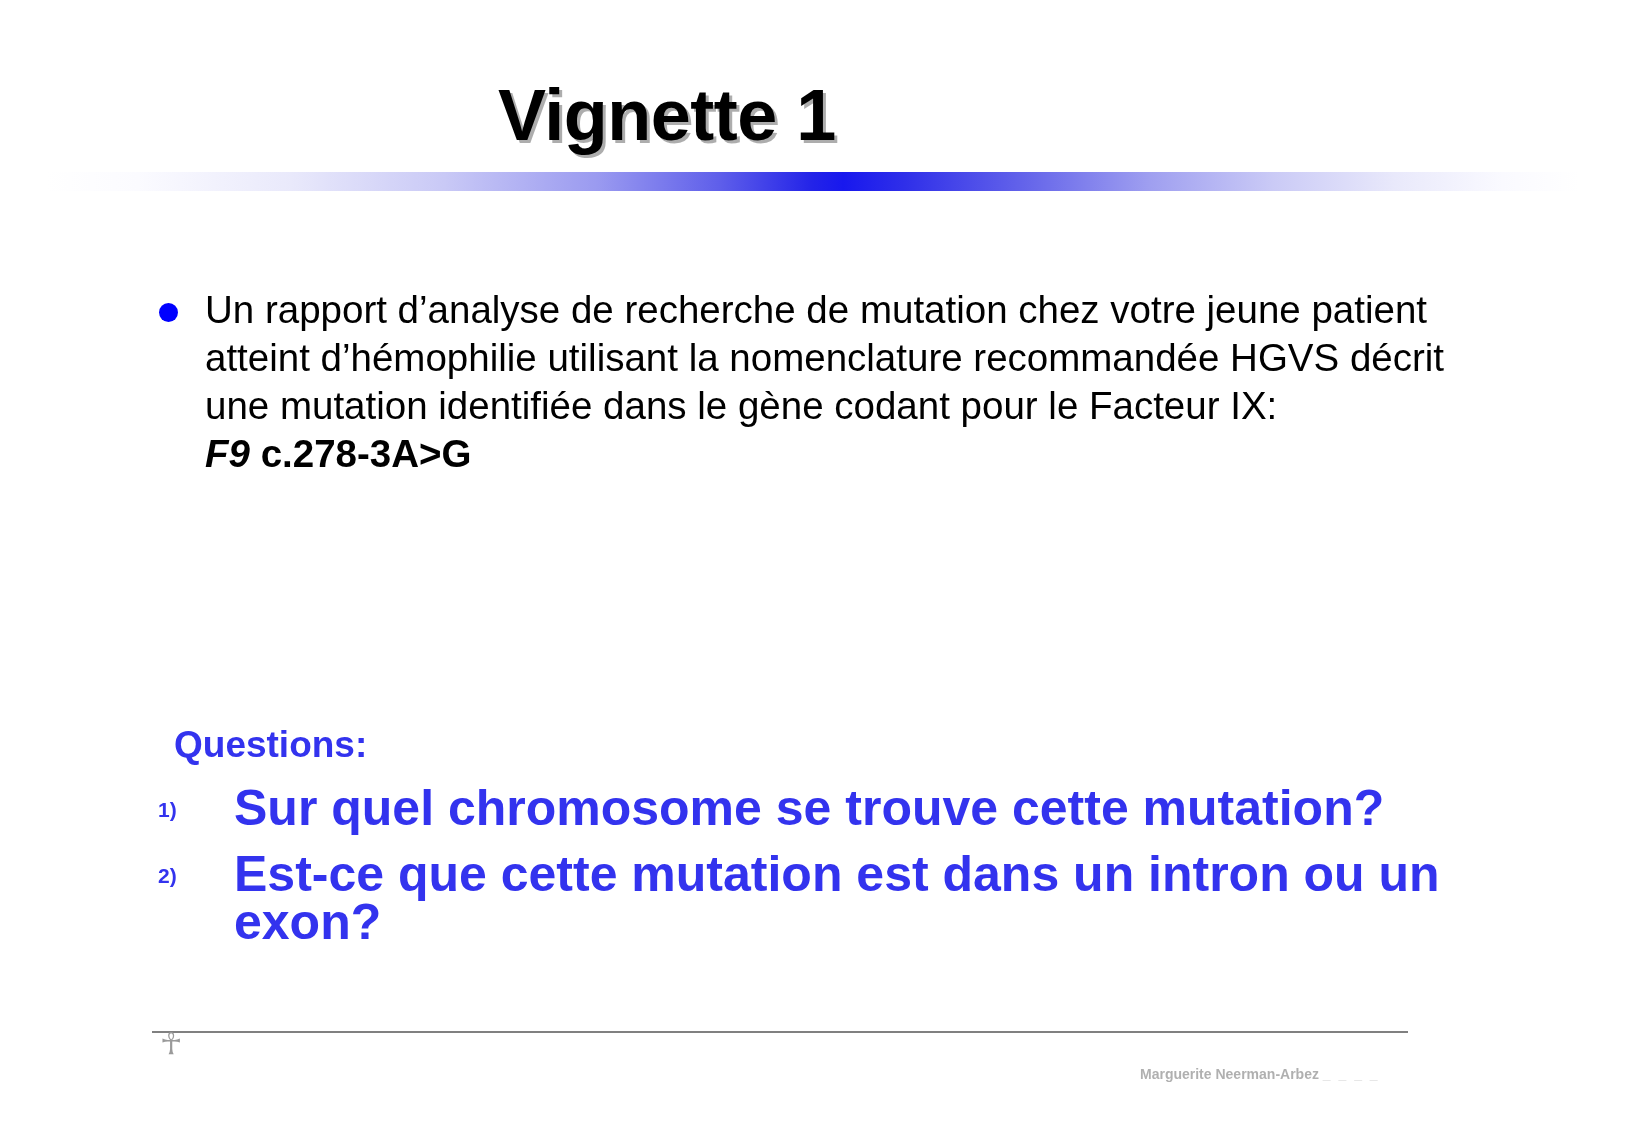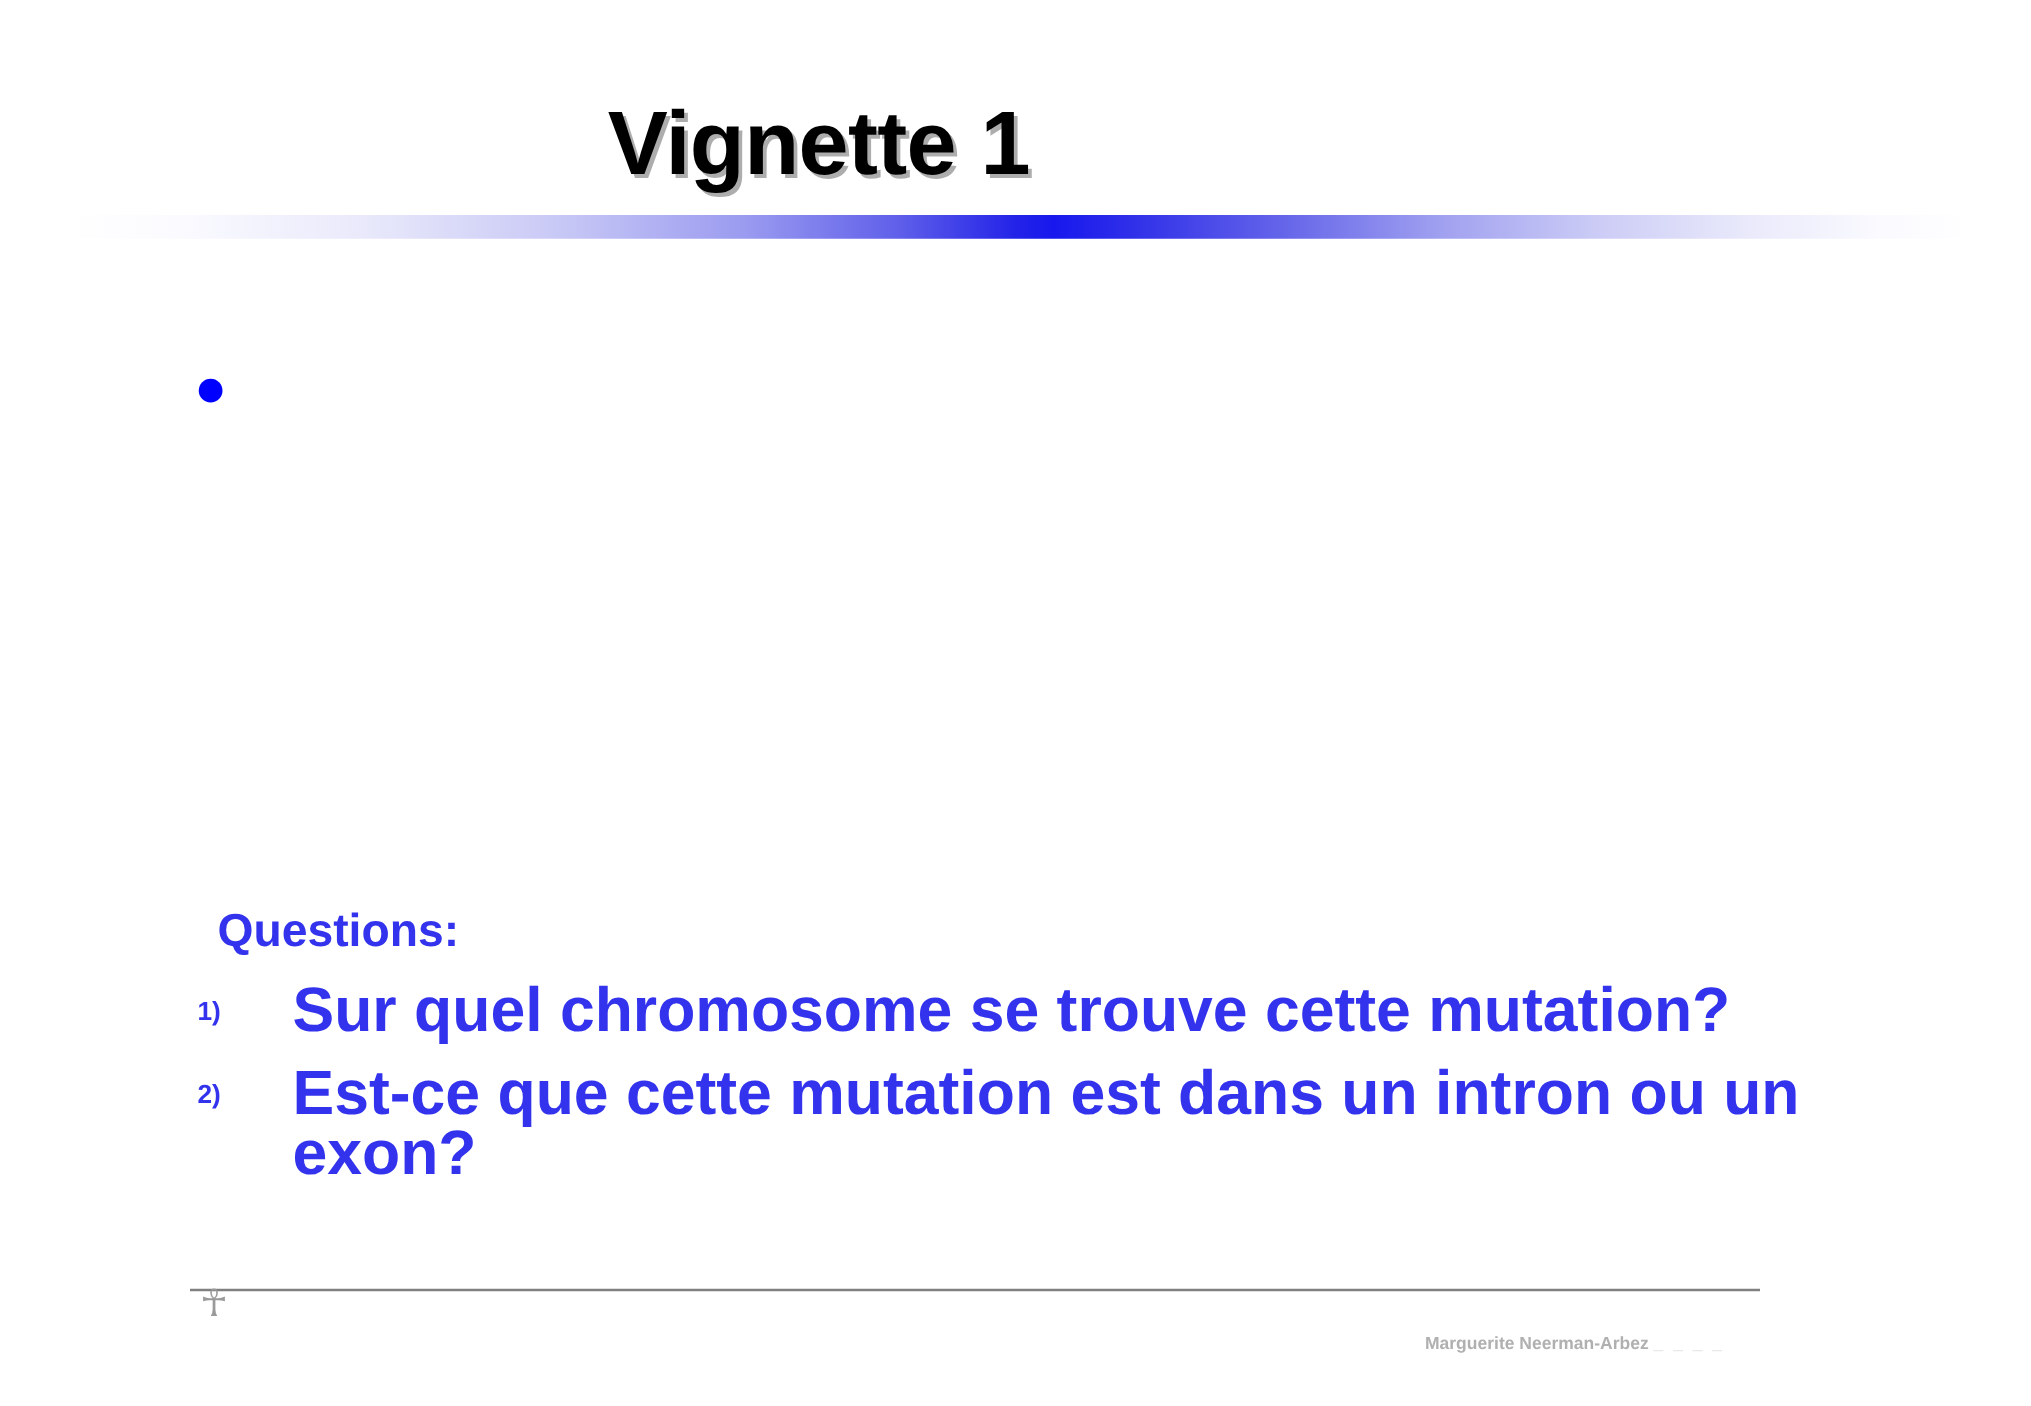--- a/index.html
+++ b/index.html
@@ -24,20 +24,21 @@
     left: 0;
     top: 78px;
     width: 1310px;
     text-align: center;
     font-size: 72px;
     font-weight: bold;
     color: #000000;
     letter-spacing: -0.5px;
     text-shadow: 3px 3px 0 rgba(0,0,0,0.32);
     line-height: 1.05;
+    padding-left: 12px;
   }
 
   
   .divider-bar {
     position: absolute;
     left: 46px;
     top: 172px;
     width: 1533px;
     height: 19px;
     background: linear-gradient(to right,
@@ -173,20 +174,24 @@
 
 <div class="slide">
 
   <div class="title">Vignette 1</div>
 
   <div class="divider-bar"></div>
 
   <div class="body-block">
     <div class="bullet-row">
       <span class="bullet-dot"></span>
+      <div class="body-text">Un rapport d’analyse de recherche de mutation chez votre jeune patient atteint d’hémophilie utilisant la nomenclature recommandée HGVS décrit une mutation identifiée dans le gène codant pour le Facteur IX:</div>
+      <div class="mutation-line">
+        <span class="gene-name">F9</span><span> c.278-3A&gt;G</span>
+      </div>
     </div>
   </div>
 
   <div class="questions-block">
     <div class="questions-heading">Questions:</div>
 
     <div class="q-row">
       <span class="q-num">1)</span>
       <span class="q-text">Sur quel chromosome se trouve cette mutation?</span>
     </div>

